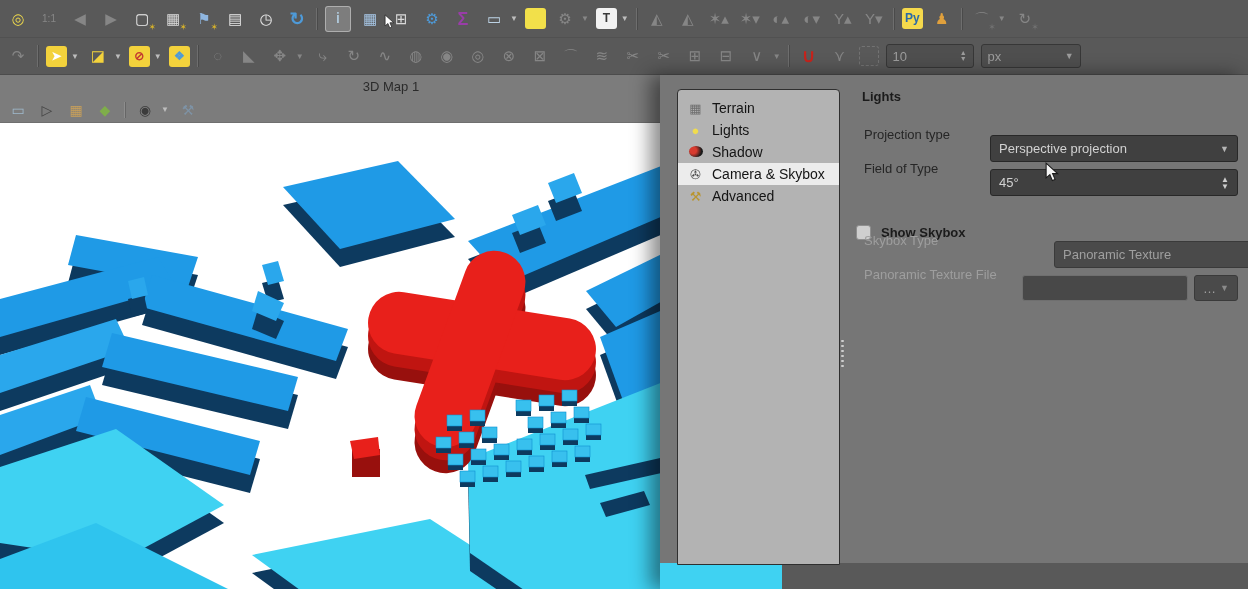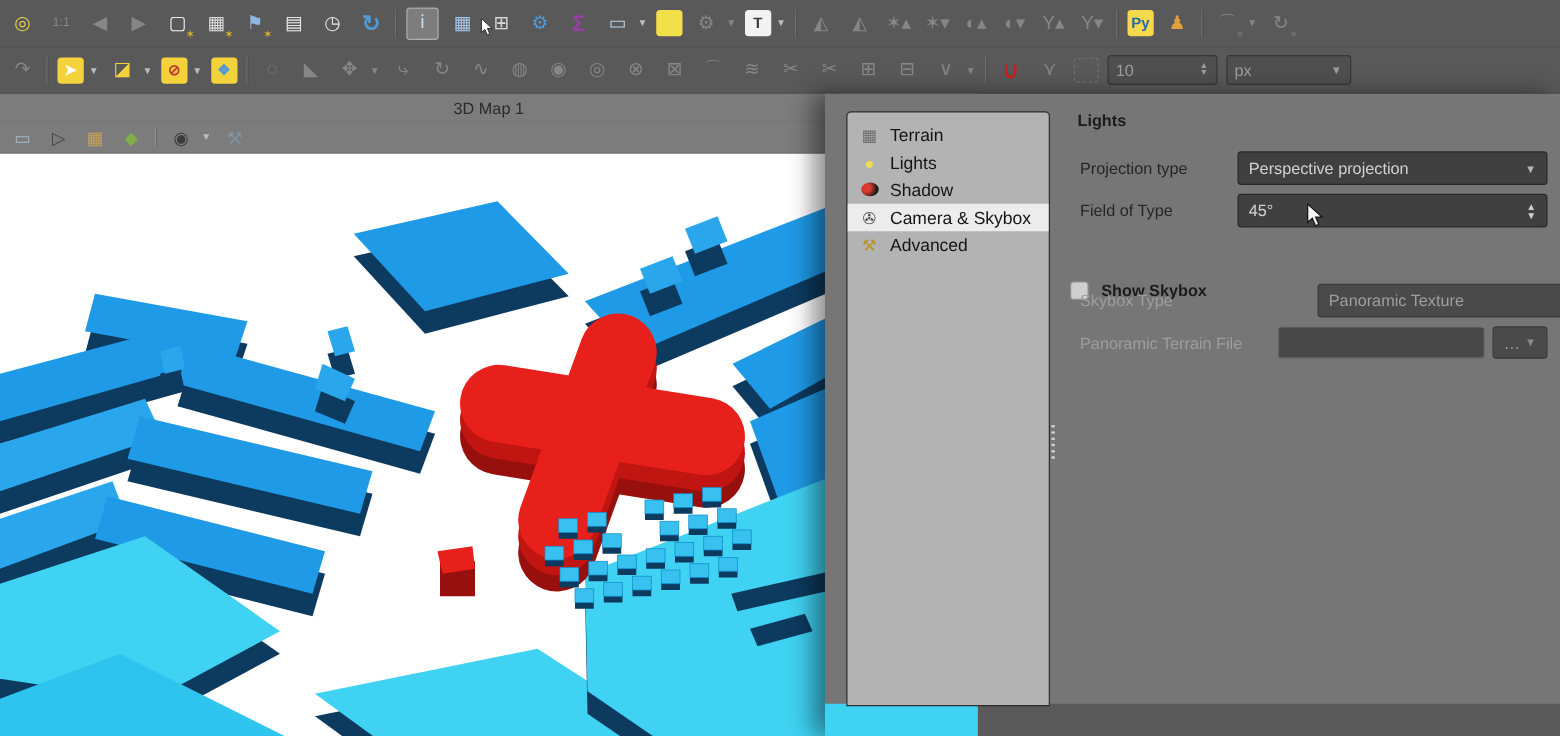--- a/index.html
+++ b/index.html
@@ -61,21 +61,21 @@
   .pic{width:17px;text-align:center;font-size:13px;line-height:17px;}
   .shadow-dot{display:inline-block;width:14px;height:11px;border-radius:50%;
               background:radial-gradient(circle at 30% 40%, #d83a2e 0 28%, #1a1a1a 70%);}
 
   .dlg-label{position:absolute;font-size:13px;color:#262626;white-space:nowrap;}
   .dlg-label.bold{font-weight:bold;color:#1b1b1b;}
   .dlg-label.dis{color:#9e9e9e;}
 
   .fld{position:absolute;background:#404040;border:1px solid #282828;border-radius:3px;
        color:#d2d2d2;font-size:13px;display:flex;align-items:center;
-       padding:0 8px;box-sizing:border-box;}
+       padding:0 8px;box-sizing:border-box;margin-top:14px;}
   .fld .car{margin-left:auto;font-size:9px;color:#b5b5b5;}
   .fld .ud{margin-left:auto;display:flex;flex-direction:column;font-size:8px;
            line-height:7px;color:#cfcfcf;}
   .fld.dis{background:#4a4a4a;border-color:#3a3a3a;color:#9f9f9f;}
   .fld.dis .car{color:#8a8a8a;}
   .fld.empty{background:#484848;border-color:#6f6f6f;}
 
   #chk{position:absolute;left:196px;top:150px;width:15px;height:15px;background:#cfcfcf;
        border:1px solid #8f8f8f;border-radius:3px;box-sizing:border-box;}
   #splitter{position:absolute;left:181px;top:265px;display:flex;flex-direction:column;gap:3px;}
@@ -338,21 +338,21 @@
 
       <div id="chk"></div>
       <div class="dlg-label bold" style="left:221px;top:150px;">Show Skybox</div>
 
       <div class="dlg-label dis" style="left:204px;top:158px;">Skybox Type</div>
       <div class="fld dis" style="left:394px;top:152px;width:244px;height:27px;">
         <span>Panoramic Texture</span>
 
       </div>
 
-      <div class="dlg-label dis" style="left:204px;top:192px;">Panoramic Terrain File</div>
+      <div class="dlg-label dis" style="left:204px;top:192px;">Panoramic Texture File</div>
       <div class="fld empty" style="left:362px;top:186px;width:166px;height:26px;">
         <span></span>
       </div>
       <div class="fld dis" style="left:534px;top:186px;width:44px;height:26px;">
         <span>…</span>
         <span class="car">▼</span>
       </div>
 
       <div id="splitter">
         <i></i>

